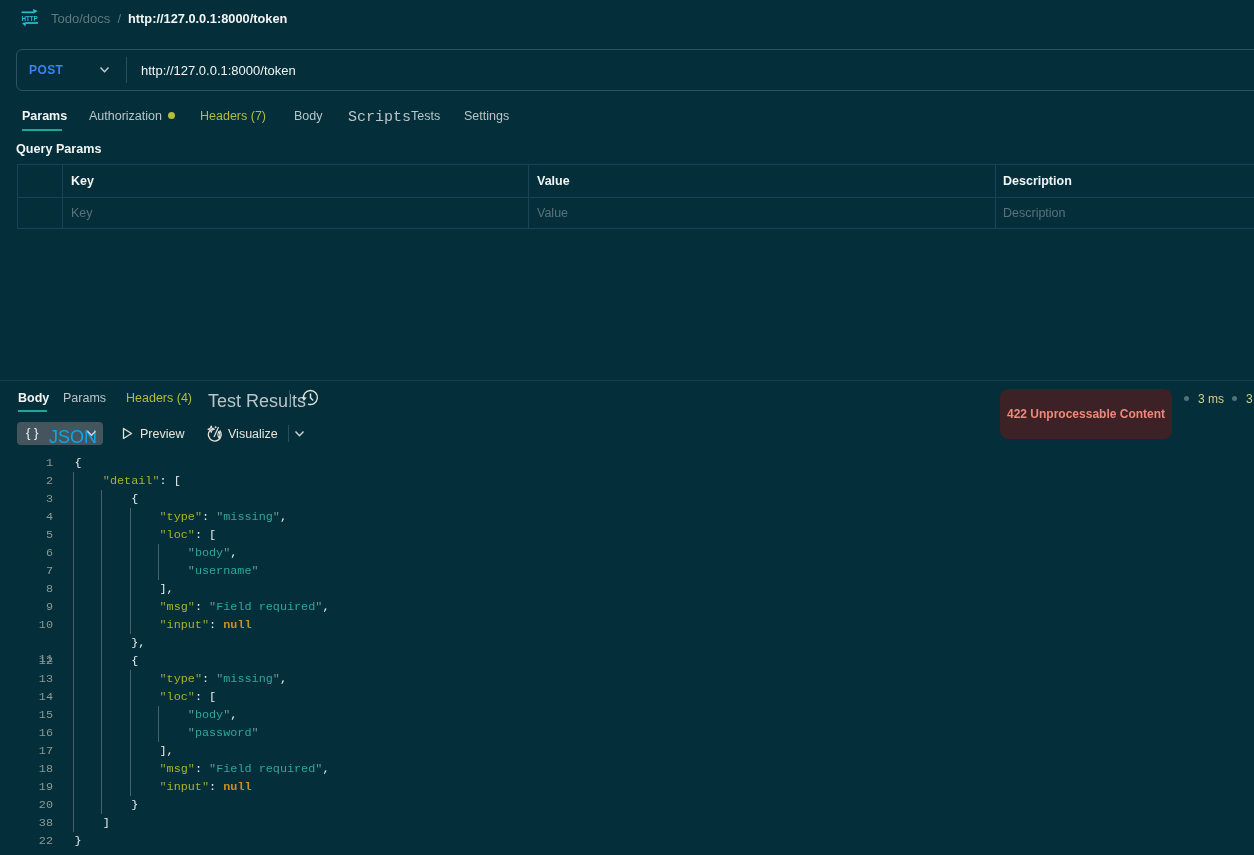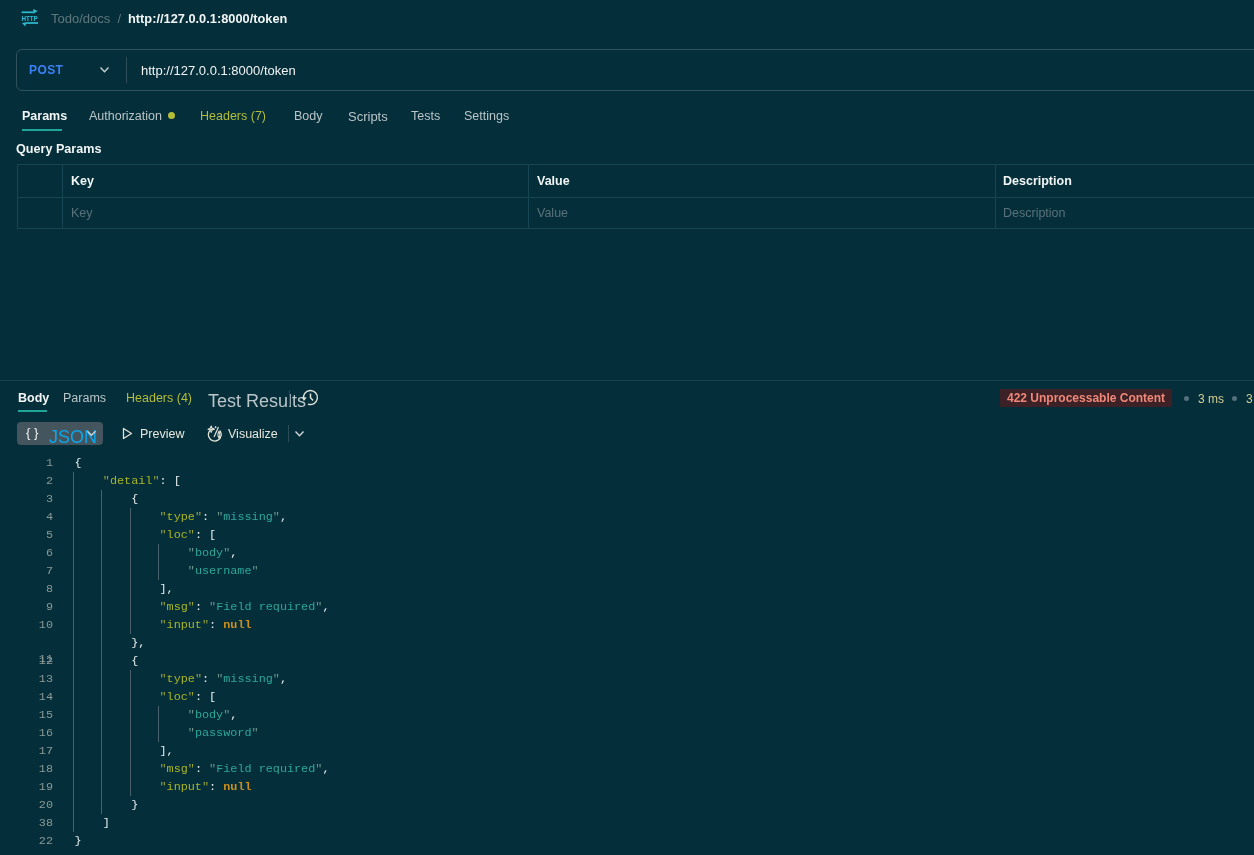--- a/index.html
+++ b/index.html
@@ -48,21 +48,21 @@
   </svg>
 <div class="abs" style="left:126px;top:57px;width:1px;height:26px;background:#2e4e59;"></div>
 <div class="abs" style="left:141px;top:63px;font-size:13px;color:#f2f5f4;">http://127.0.0.1:8000/token</div>
 
 <div class="abs w" style="left:22px;top:109px;font-size:12.5px;font-weight:bold;">Params</div>
 <div class="abs teal-line" style="left:22px;top:129px;width:40px;height:2px;"></div>
 <div class="abs gray" style="left:89px;top:109px;font-size:12.5px;">Authorization</div>
 <div class="abs" style="left:168px;top:112px;width:7px;height:7px;border-radius:50%;background:#b4bd3a;"></div>
 <div class="abs yg" style="left:200px;top:109px;font-size:12.5px;">Headers (7)</div>
 <div class="abs gray" style="left:294px;top:109px;font-size:12.5px;">Body</div>
-<div class="abs gray" style="left:348px;top:109px;font-size:13px;">Scripts</div>
+<div class="abs gray" style="left:348px;top:109px;font-size:15px;font-family:Liberation Mono, monospace;">Scripts</div>
 <div class="abs gray" style="left:411px;top:109px;font-size:12.5px;">Tests</div>
 <div class="abs gray" style="left:464px;top:109px;font-size:12.5px;">Settings</div>
 
 <div class="abs w" style="left:16px;top:142px;font-size:12.6px;font-weight:bold;">Query Params</div>
 
 <div class="abs tbl-h" style="left:17px;top:164px;width:1237px;height:1px;"></div>
 <div class="abs tbl-h" style="left:17px;top:197px;width:1237px;height:1px;"></div>
 <div class="abs tbl-h" style="left:17px;top:228px;width:1237px;height:1px;"></div>
 <div class="abs tbl-v" style="left:17px;top:164px;width:1px;height:65px;"></div>
 <div class="abs tbl-v" style="left:62px;top:164px;width:1px;height:65px;"></div>
@@ -85,22 +85,22 @@
 <div class="abs yg" style="left:126px;top:391px;font-size:12.5px;">Headers (4)</div>
 <div class="abs gray" style="left:208px;top:391px;font-size:18px;">Test Results</div>
 <div class="abs" style="left:289px;top:390px;width:1px;height:16px;background:#2c4c57;"></div>
 
 <svg class="abs" style="left:301px;top:389px;" width="20" height="20" viewBox="0 0 20 20">
   <path d="M2.64 10.31 A7 7 0 1 1 7.01 15.08" stroke="#dce2d9" stroke-width="1.45" fill="none"></path>
   <path d="M0.8 7.9 L5.7 8.5 L2.9 11.9 Z" fill="#dce2d9"></path>
   <path d="M9.5 4.4 V8.7 L12.1 11.4" stroke="#dce2d9" stroke-width="1.5" fill="none"></path>
 </svg>
 
-<div class="abs" style="left:1000px;top:389px;height:18px;border-radius:0;background:#3c2126;color:#ef8878;
-     font-size:12px;font-weight:bold;line-height:18px;padding:0 7px;">422 Unprocessable Content</div>
+<div class="abs" style="left:1000px;top:389px;height:18px;border-radius:8px;background:#3c2126;color:#ef8878;
+     font-size:12px;font-weight:bold;line-height:18px;padding:16px 7px;">422 Unprocessable Content</div>
 <div class="abs" style="left:1184px;top:396px;width:5px;height:5px;border-radius:50%;background:#54707a;"></div>
 <div class="abs" style="left:1198px;top:392px;font-size:12px;color:#d5cd92;">3 ms</div>
 <div class="abs" style="left:1232px;top:396px;width:5px;height:5px;border-radius:50%;background:#54707a;"></div>
 <div class="abs" style="left:1246px;top:392px;font-size:12px;color:#d5cd92;">3</div>
 
 <div class="abs" style="left:17px;top:422px;width:86px;height:23px;border-radius:4px;background:#45555d;"></div>
 <div class="abs" style="left:26px;top:425px;font-size:13.2px;color:#eef2f0;">{ }</div>
 <div class="abs" style="left:49px;top:427px;font-size:18px;color:#0ea5e9;">JSON</div>
 <svg class="abs" style="left:86px;top:430px;" width="11" height="8" viewBox="0 0 11 8">
     <path d="M1.5 1.3 L5.5 5.3 L9.5 1.3" stroke="#cfd6d8" stroke-width="1.35" fill="none"></path>

